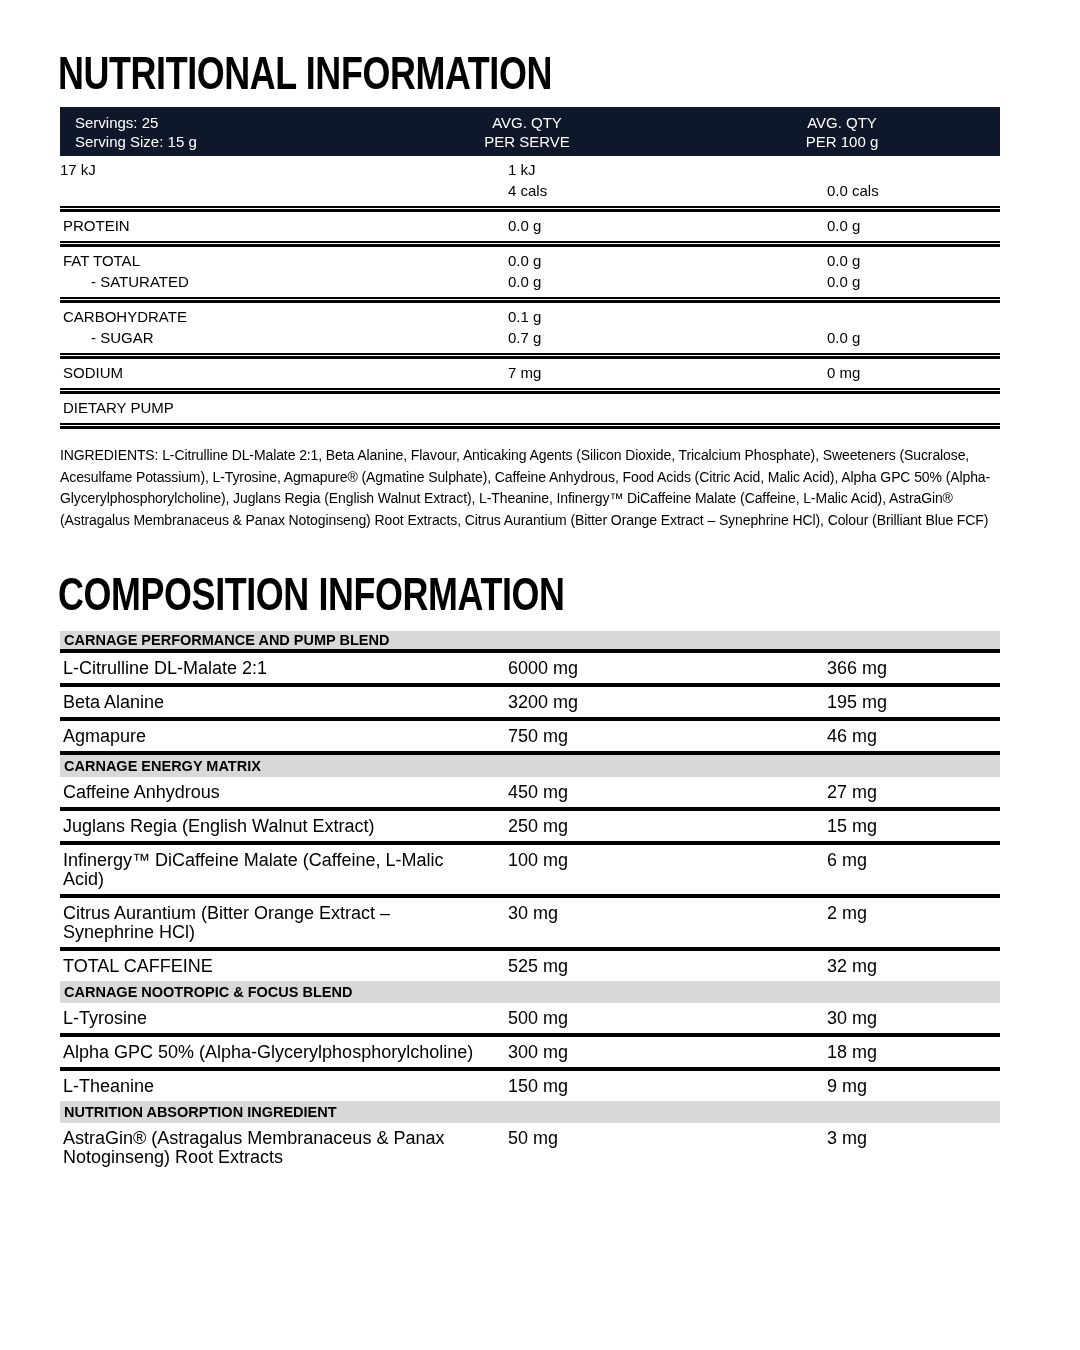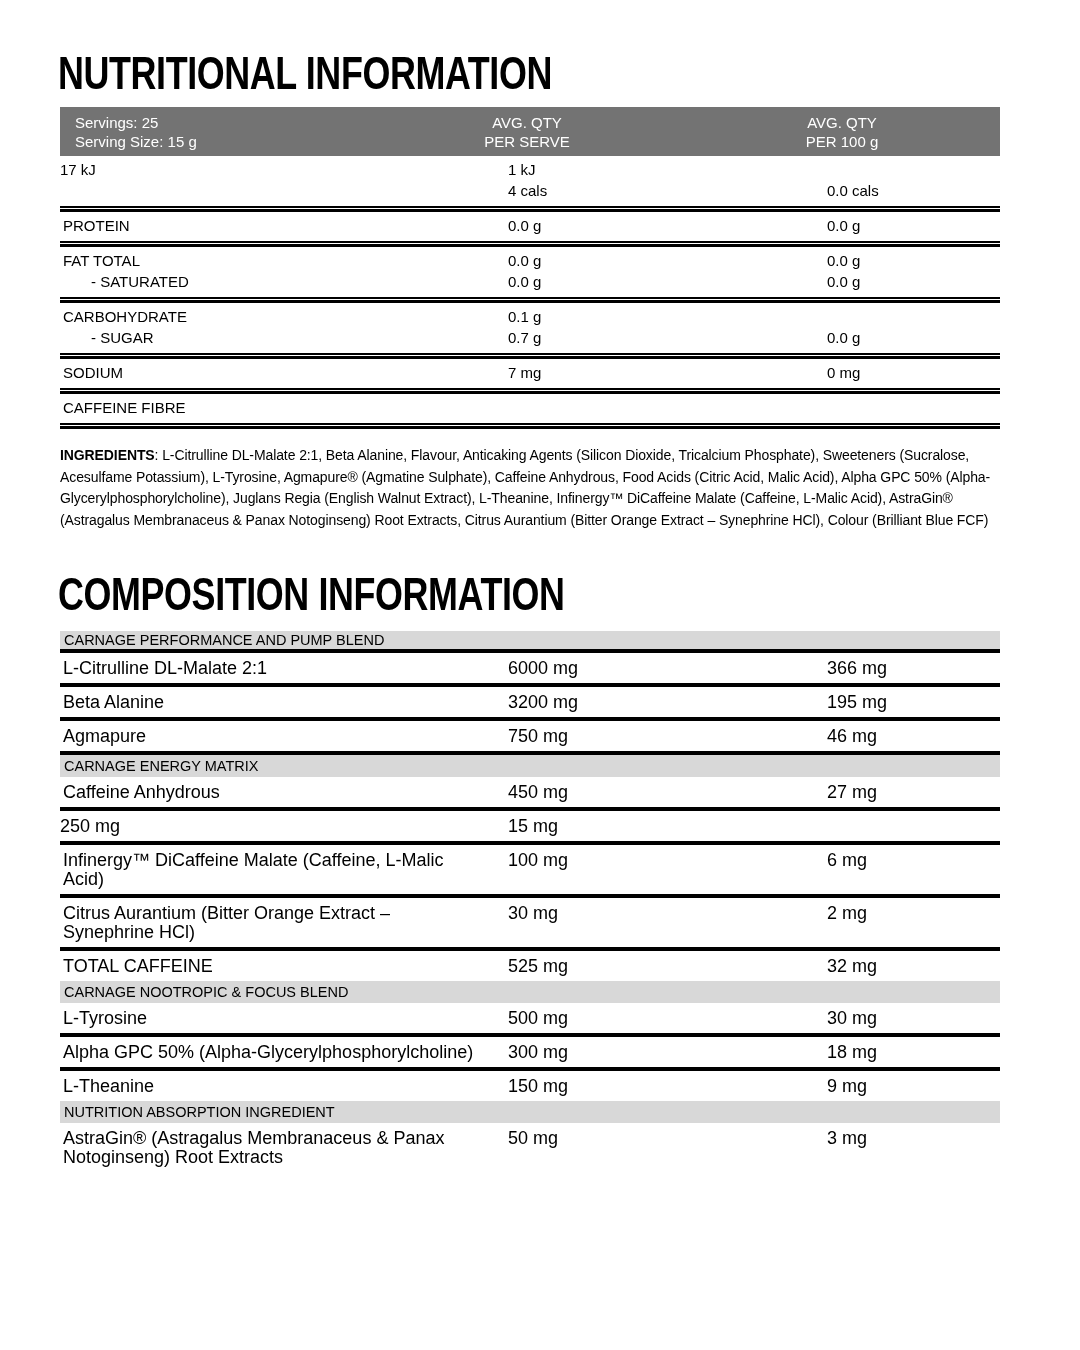--- a/index.html
+++ b/index.html
@@ -29,21 +29,21 @@
     transform: scaleX(0.78);
     transform-origin: left center;
   }
   .t1 { margin: 50px 0 11px -2px; }
   .t2 { margin: 40px 0 14px -2px; }
 
   
   .nip-header {
     position: relative;
     height: 49px;
-    background: #737373;
+    background: #0f172a;
     color: #ffffff;
     font-size: 15px;
   }
   .serving-block { position: absolute; left: 15px; top: 6px; line-height: 19px; }
   .colhead { position: absolute; top: 6px; width: 160px; text-align: center; line-height: 19px; }
   .colhead-serve { left: 387px; }
   .colhead-100 { left: 702px; }
 
   .cols { display: grid; grid-template-columns: 448px 319px 173px; }
   .nip-section { padding: 3px 0 5px; }
@@ -56,29 +56,29 @@
   }
 
   
   .ingredients {
     margin: 16px 0 0;
     width: 936px;
     font-size: 14px;
     line-height: 21.5px;
     letter-spacing: -0.1px;
   }
-  .ingredients b { font-weight: 700; margin-top: 32px; }
+  .ingredients b { font-weight: 400; margin-top: 32px; }
 
   
   .comp-section {
     min-height: 22px;
     background: #d8d8d8;
     display: flex;
     align-items: center;
-    font-weight: 400;
+    font-weight: 700;
     font-size: 14.5px;
     padding-left: 4px;
   }
   .comp-row { font-size: 18px; line-height: 19px; padding: 6px 0 5px; }
   .comp-row .name { padding-left: 3px; padding-right: 30px; }
   .divider { border-bottom: 4px solid #000000; }
 </style>
 </head>
 <body>
 
@@ -151,21 +151,21 @@
         <div class="nip-section">
           <div class="nip-row cols">
             <span class="name">SODIUM</span>
             <span class="serve">7 mg</span>
             <span class="p100">0 mg</span>
           </div>
         </div>
         <div class="nip-rule"></div>
         <div class="nip-section">
           <div class="nip-row cols">
-            <span class="name">CAFFEINE FIBRE</span>
+            <span class="name">DIETARY PUMP</span>
             <span class="serve"></span>
             <span class="p100"></span>
           </div>
         </div>
         <div class="nip-rule"></div>
       </div>
 
     <p class="ingredients"><b>INGREDIENTS</b><span>: L-Citrulline DL-Malate 2:1, Beta Alanine, Flavour, Anticaking Agents (Silicon Dioxide, Tricalcium Phosphate), Sweeteners (Sucralose, Acesulfame Potassium), L-Tyrosine, Agmapure® (Agmatine Sulphate), Caffeine Anhydrous, Food Acids (Citric Acid, Malic Acid), Alpha GPC 50% (Alpha-Glycerylphosphorylcholine), Juglans Regia (English Walnut Extract), L-Theanine, Infinergy™ DiCaffeine Malate (Caffeine, L-Malic Acid), AstraGin® (Astragalus Membranaceus &amp; Panax Notoginseng) Root Extracts, Citrus Aurantium (Bitter Orange Extract – Synephrine HCl), Colour (Brilliant Blue FCF)</span></p>
 
     <h1 class="big-title t2">COMPOSITION INFORMATION</h1>
@@ -191,20 +191,21 @@
         </div>
         <div class="comp-section">
           <span class="sec-label">CARNAGE ENERGY MATRIX</span>
         </div>
         <div class="comp-row cols divider">
           <span class="name">Caffeine Anhydrous</span>
           <span class="serve">450 mg</span>
           <span class="p100">27 mg</span>
         </div>
         <div class="comp-row cols divider">
+          <span class="name">Juglans Regia (English Walnut Extract)</span>
           <span class="serve">250 mg</span>
           <span class="p100">15 mg</span>
         </div>
         <div class="comp-row cols divider">
           <span class="name">Infinergy™ DiCaffeine Malate (Caffeine, L-Malic Acid)</span>
           <span class="serve">100 mg</span>
           <span class="p100">6 mg</span>
         </div>
         <div class="comp-row cols divider">
           <span class="name">Citrus Aurantium (Bitter Orange Extract – Synephrine HCl)</span>

